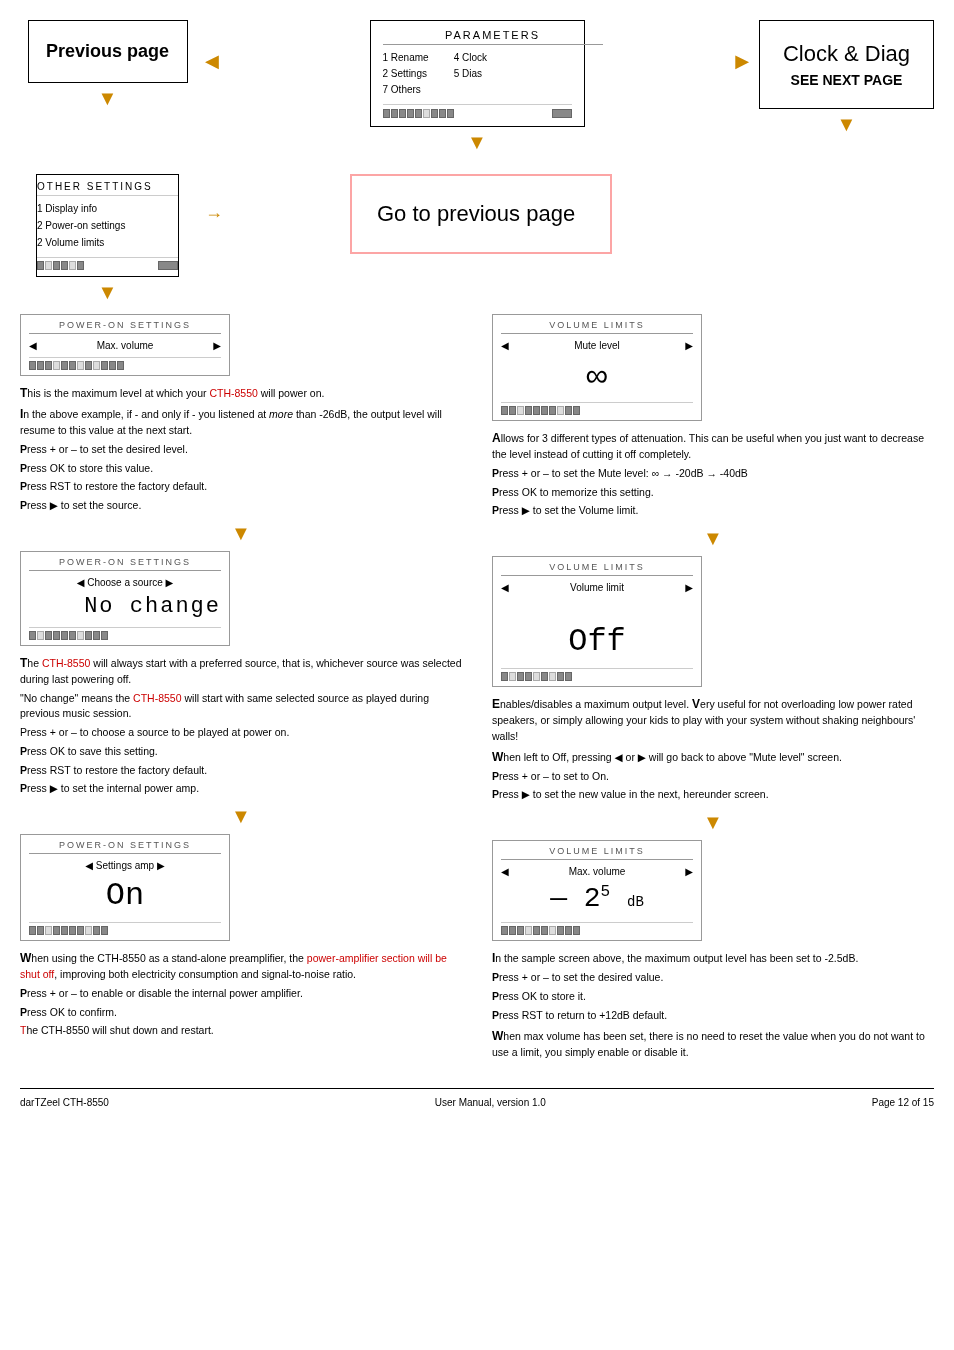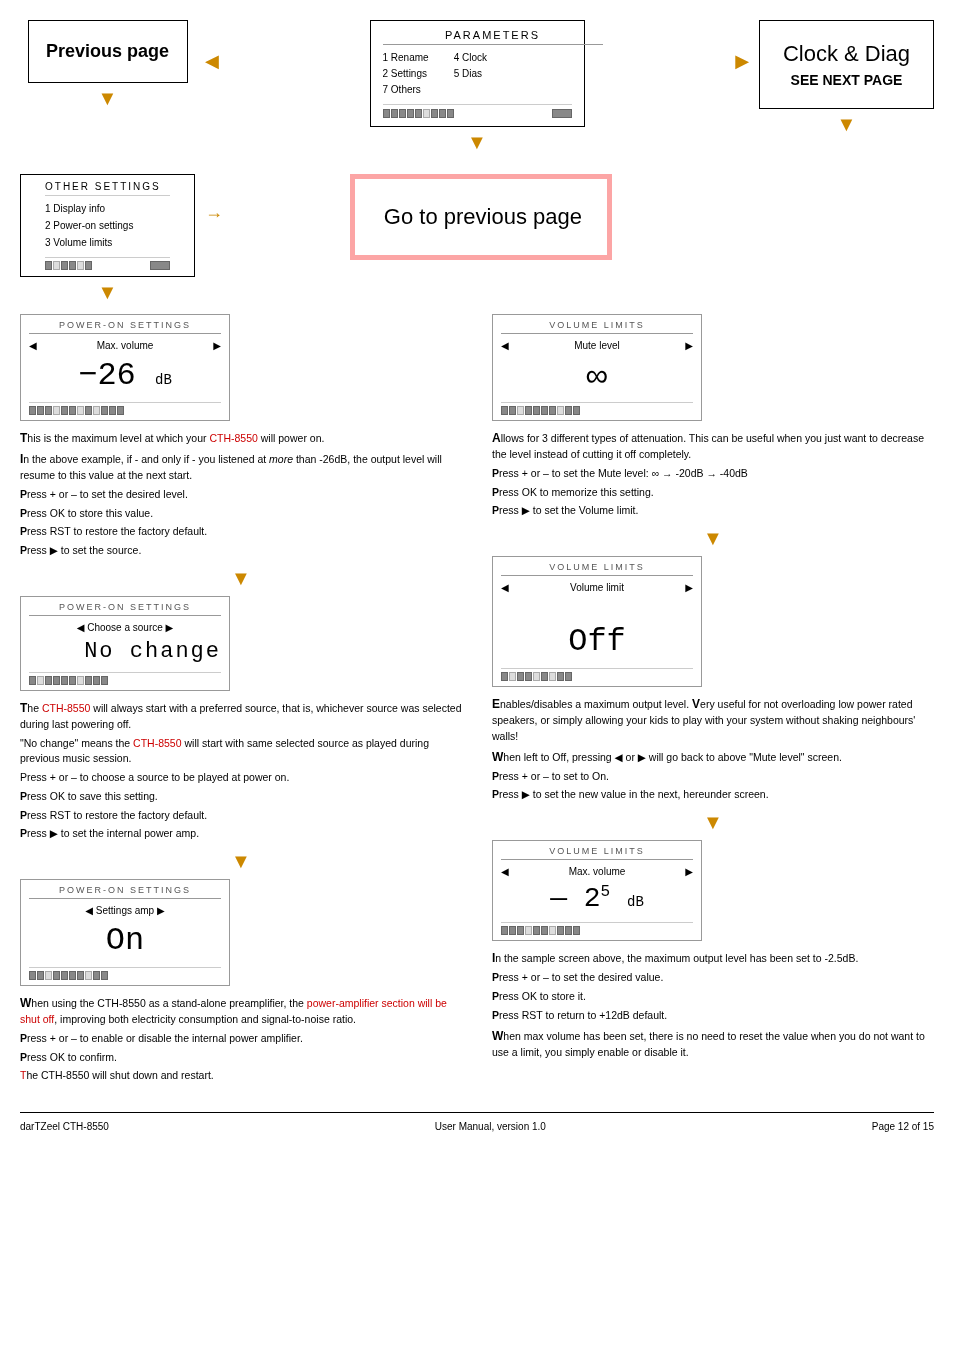--- a/index.html
+++ b/index.html
@@ -182,65 +182,64 @@
         <div style="font-size:22px; font-weight:normal;">Clock &amp; Diag</div>
         <div style="font-size:14px; font-weight:bold; margin-top:5px;">SEE NEXT PAGE</div>
       </div>
       <div style="color: #cc8800; font-size: 20px; margin-top: 4px;">▼</div>
     </div>
   </div>
 
   <div style="display:flex; gap:10px; align-items:flex-start; margin-bottom:10px;">
 
     <div style="display:flex; flex-direction:column; align-items:center; width:175px;">
-      <div style="border:1px solid #000; padding:6px 24px; font-size:10px; width:175px;">
+      <div style="border:1px solid #000; padding:6px 0; font-size:10px; width:143px;">
         <div style="letter-spacing:2px; font-size:10px; border-bottom:1px solid #ccc; padding-bottom:3px; margin-bottom:4px;">OTHER SETTINGS</div>
         <div style="line-height:1.7;">
           <div>1 Display info</div>
           <div>2 Power-on settings</div>
-          <div>3 Volume limits</div>
+          <div>2 Volume limits</div>
         </div>
         <div style="margin-top:6px; border-top:1px solid #ccc; padding-top:3px; display:flex; justify-content:space-between;">
           <div style="display:flex; gap:1px;">
             <div style="width:7px;height:9px;background:#888;border:1px solid #666;"></div>
             <div style="width:7px;height:9px;background:#ddd;border:1px solid #aaa;"></div>
             <div style="width:7px;height:9px;background:#888;border:1px solid #666;"></div>
             <div style="width:7px;height:9px;background:#888;border:1px solid #666;"></div>
             <div style="width:7px;height:9px;background:#ddd;border:1px solid #aaa;"></div>
             <div style="width:7px;height:9px;background:#888;border:1px solid #666;"></div>
           </div>
           <div style="width:20px;height:9px;background:#888;border:1px solid #666;"></div>
         </div>
       </div>
       <div style="color: #cc8800; font-size: 20px; margin-top: 4px;">▼</div>
     </div>
 
     <div style="display:flex; align-items:center; padding-top:28px; color:#cc8800; font-size:18px;">→</div>
 
     <div style="display:flex; flex-direction:column; align-items:center; flex:1;">
-      <div style="border:5px solid #fca5a5; padding:25px; font-size:22px; text-align:right; width:262px;">
+      <div style="border:2px solid #fca5a5; padding:25px; font-size:22px; text-align:left; width:262px;">
         <span>Go to previous page</span>
       </div>
     </div>
 
     <div style="width:195px;"></div>
   </div>
 
   <div class="main-content" style="margin-top: 5px;">
 
     <div class="left-col">
 
       <div style="border:1px solid #999; padding:5px 8px; font-size:10px; width:210px; margin-bottom:8px;">
         <div style="text-align:center; letter-spacing:2px; font-size:9px; color:#555; border-bottom:1px solid #999; padding-bottom:3px; margin-bottom:4px;">POWER-ON SETTINGS</div>
         <div style="display:flex; justify-content:space-between; align-items:center; font-size:10px; padding:2px 0;">
           <span>◀</span>
           <span>Max. volume</span>
           <span>▶</span>
         </div>
-        <div style="text-align:center; font-size:32px; font-family:'Courier New',monospace; padding:4px 0;">−26 <span style="font-size:14px;">dB</span></div>
         <div style="border-top:1px solid #ccc; margin-top:4px; padding-top:3px; display:flex; gap:1px;">
           <div style="width:7px;height:9px;background:#888;border:1px solid #666;"></div>
           <div style="width:7px;height:9px;background:#888;border:1px solid #666;"></div>
           <div style="width:7px;height:9px;background:#888;border:1px solid #666;"></div>
           <div style="width:7px;height:9px;background:#ddd;border:1px solid #aaa;"></div>
           <div style="width:7px;height:9px;background:#888;border:1px solid #666;"></div>
           <div style="width:7px;height:9px;background:#888;border:1px solid #666;"></div>
           <div style="width:7px;height:9px;background:#ddd;border:1px solid #aaa;"></div>
           <div style="width:7px;height:9px;background:#888;border:1px solid #666;"></div>
           <div style="width:7px;height:9px;background:#ddd;border:1px solid #aaa;"></div>

